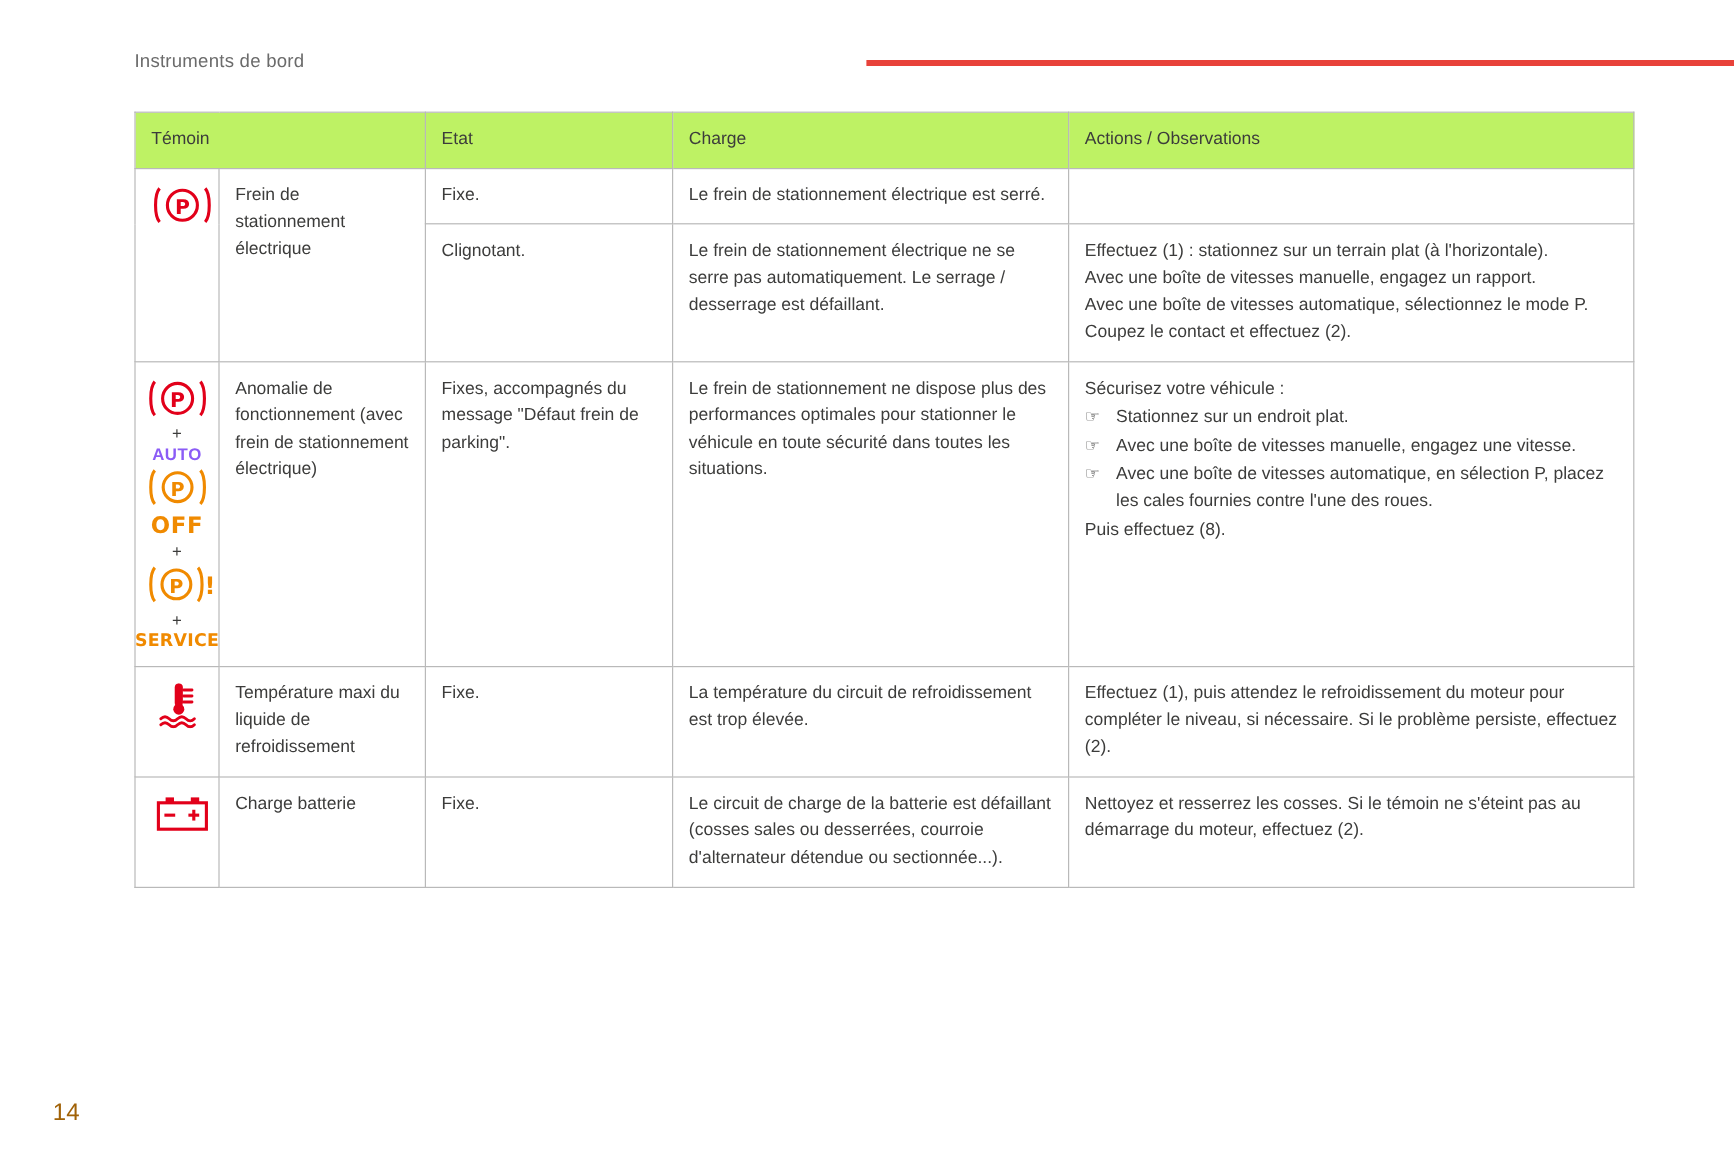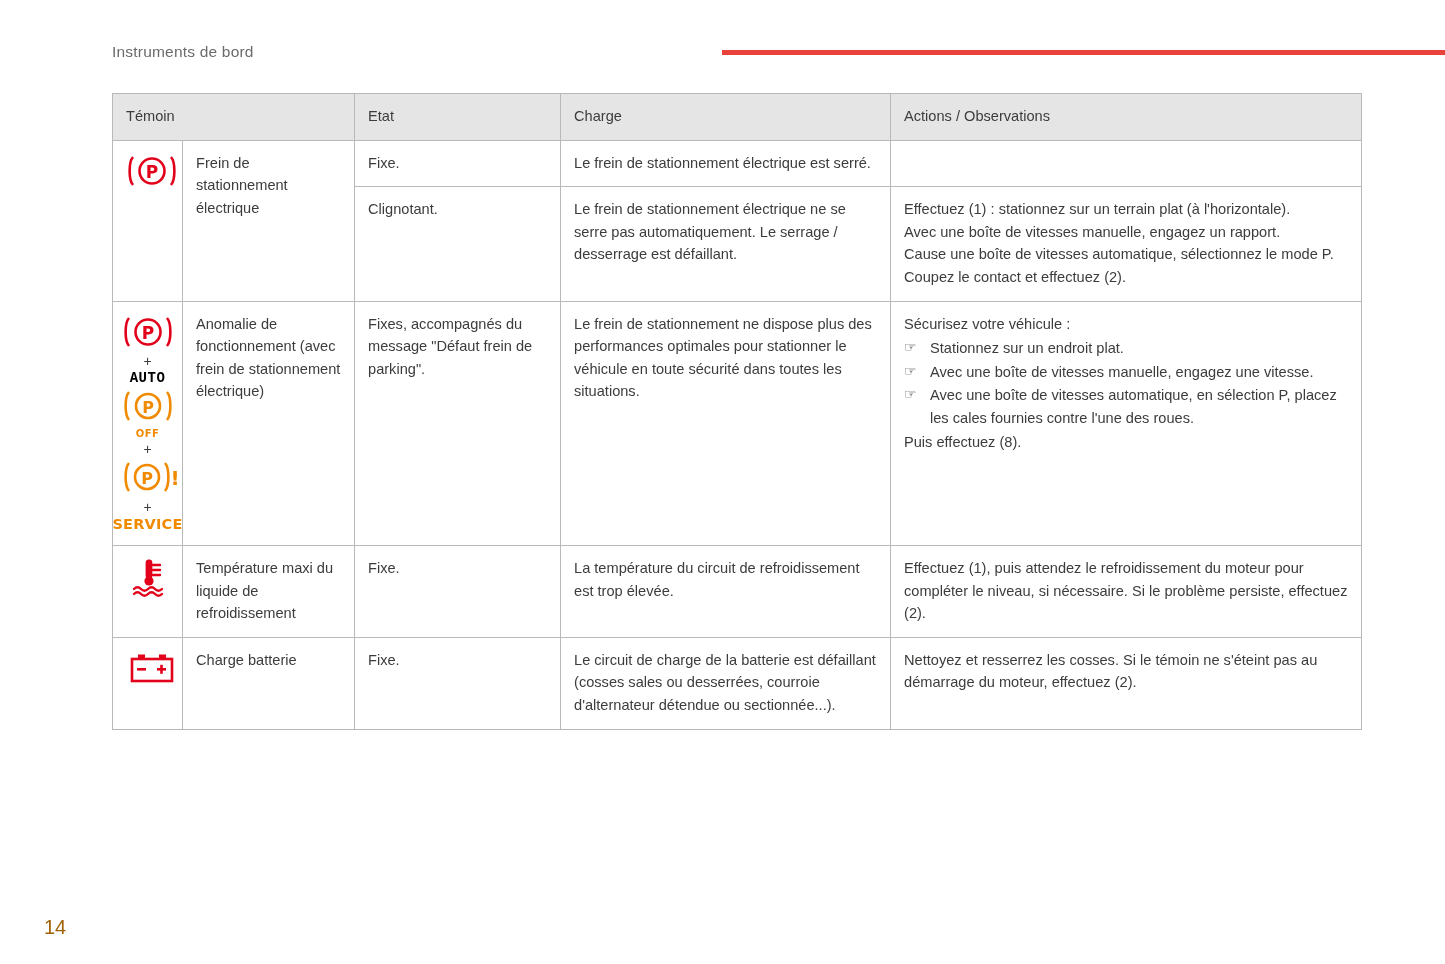--- a/index.html
+++ b/index.html
@@ -64,21 +64,21 @@
     border: 1px solid #b9b9b9;
     vertical-align: top;
     padding: 11px 13px 12px 13px;
     font-size: 14.6px;
     line-height: 1.55;
     color: #3c3c3b;
     text-align: left;
     font-weight: normal;
   }
   thead th {
-    background: #e5e5e5;
+    background: #bef264;
     font-weight: bold;
     font-size: 14.8px;
     padding-top: 13px;
     padding-bottom: 13px;
     height: 18px;
   }
   .col-icon { width: 70px; }
   .col-name { width: 172px; }
   .col-etat { width: 206px; }
   .col-cause { width: 330px; }
@@ -132,27 +132,27 @@
     display: inline-block;
     width: 52px;
     height: 38px;
     position: relative;
   }
   .pbrake svg { display: block; }
 
   .auto-label {
     font-size: 14px;
     font-weight: bold;
-    color: #000000;
+    color: #8b5cf6;
     letter-spacing: 0.5px;
     line-height: 1.1;
-    font-family: Liberation Mono, monospace;
+    font-family: Liberation Sans, sans-serif;
   }
   .off-label {
-    font-size: 10px;
+    font-size: 19px;
     font-weight: bold;
     color: #f08a00;
     letter-spacing: 0.5px;
     line-height: 1.1;
     font-family: "DejaVu Sans", sans-serif;
   }
   .service-label {
     font-size: 14.5px;
     font-weight: bold;
     color: #f08a00;
@@ -219,21 +219,21 @@
           <td>Le frein de stationnement électrique est serré.</td>
           <td></td>
         </tr>
 
         <tr>
           <td>Clignotant.</td>
           <td>Le frein de stationnement électrique ne se serre pas automatiquement. Le serrage / desserrage est défaillant.</td>
           <td>
             <div>Effectuez (1) : stationnez sur un terrain plat (à l'horizontale).</div>
             <div>Avec une boîte de vitesses manuelle, engagez un rapport.</div>
-            <div>Cause une boîte de vitesses automatique, sélectionnez le mode P.</div>
+            <div>Avec une boîte de vitesses automatique, sélectionnez le mode P.</div>
             <div>Coupez le contact et effectuez (2).</div>
           </td>
         </tr>
 
         <tr>
           <td class="cell-icon">
             <div class="icon-stack">
               <span class="pbrake">
                 <svg width="52" height="38" viewBox="0 0 52 38" aria-hidden="true">
                   <g fill="none" stroke="#e2001a" stroke-width="2.6">

